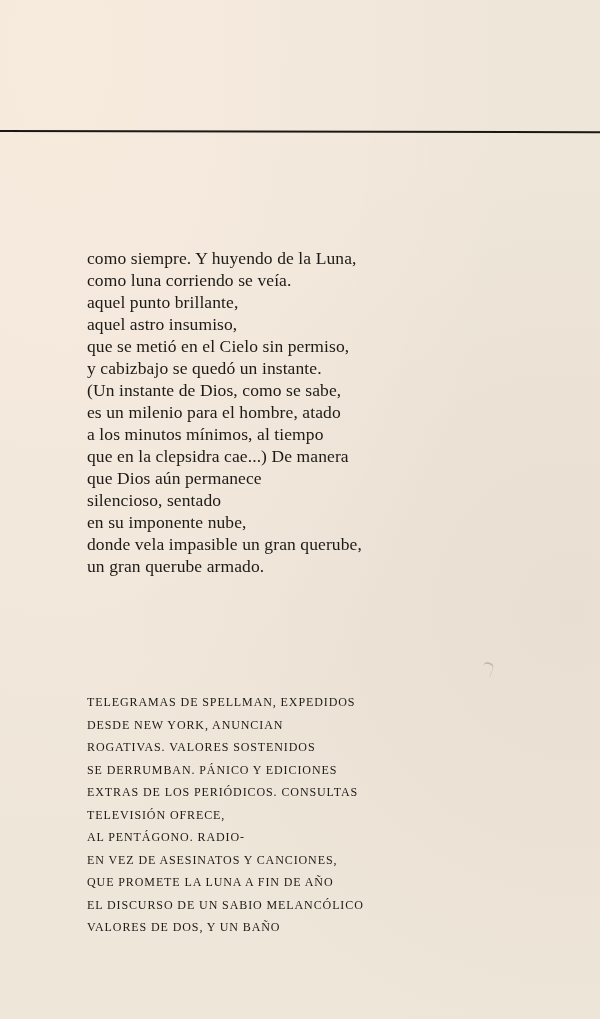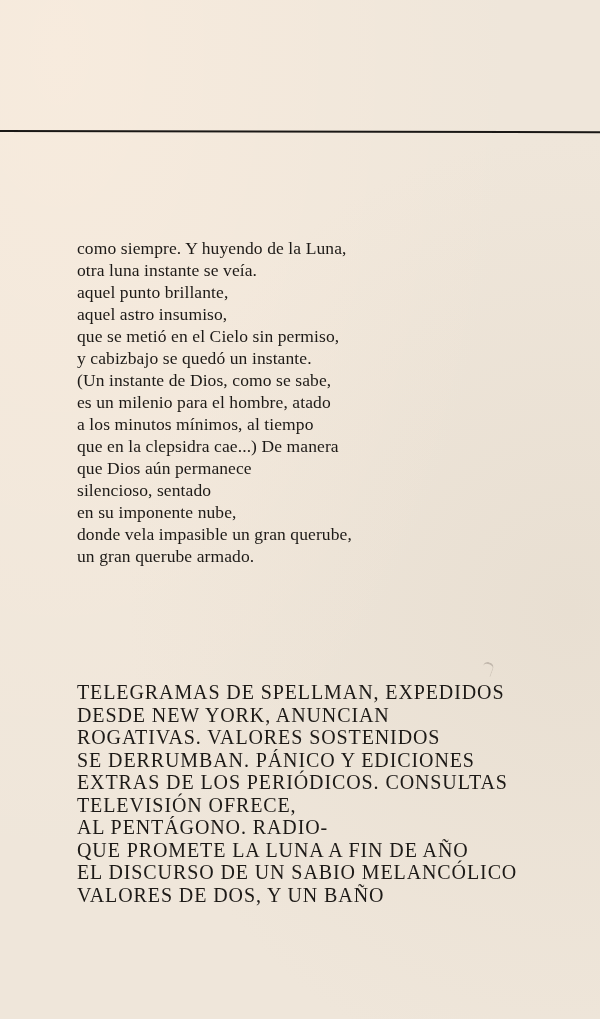--- a/index.html
+++ b/index.html
@@ -28,41 +28,41 @@
       top: 130px;
       width: 600px;
       height: 2px;
       background: #1a1816;
       transform: rotate(0.12deg);
       transform-origin: left center;
     }
     .stanza {
       position: absolute;
       left: 76px;
-      margin: 1px;
+      margin: 11px;
       padding: 0;
       list-style: none;
     }
     .stanza-1 {
       top: 236px;
     }
     .stanza-1 .line {
       font-family: "Liberation Serif", "DejaVu Serif", serif;
       font-size: 17.5px;
       line-height: 22px;
       height: 22px;
       white-space: nowrap;
       letter-spacing: 0.1px;
     }
     .stanza-2 {
       top: 680px;
     }
     .stanza-2 .line {
       font-family: "Liberation Serif", "DejaVu Serif", serif;
-      font-size: 20px;
+      font-size: 12px;
       line-height: 22.5px;
       height: 22.5px;
       white-space: nowrap;
       letter-spacing: 0.9px;
     }
     .smudge {
       position: absolute;
       left: 482px;
       top: 662px;
       width: 10px;
@@ -75,21 +75,21 @@
   </style>
 </head>
 <body>
 
 <div class="page">
 
   <div class="top-rule"></div>
 
   <ul class="stanza stanza-1">
     <li class="line">como siempre.  Y huyendo de la Luna,</li>
-    <li class="line">otra luna instante se veía.</li>
+    <li class="line">como luna corriendo se veía.</li>
     <li class="line">aquel punto brillante,</li>
     <li class="line">aquel astro  insumiso,</li>
     <li class="line">que se metió en el Cielo sin permiso,</li>
     <li class="line">y cabizbajo se quedó un instante.</li>
     <li class="line">(Un instante de Dios, como se sabe,</li>
     <li class="line">es un milenio para el hombre, atado</li>
     <li class="line">a los minutos mínimos, al tiempo</li>
     <li class="line">que en la clepsidra cae...)  De manera</li>
     <li class="line">que  Dios aún permanece</li>
     <li class="line">silencioso,  sentado</li>
@@ -101,18 +101,19 @@
   <div class="smudge"></div>
 
   <ul class="stanza stanza-2">
     <li class="line">TELEGRAMAS DE  SPELLMAN, EXPEDIDOS</li>
     <li class="line">DESDE NEW YORK, ANUNCIAN</li>
     <li class="line">ROGATIVAS.  VALORES SOSTENIDOS</li>
     <li class="line">SE DERRUMBAN.  PÁNICO Y EDICIONES</li>
     <li class="line">EXTRAS DE LOS PERIÓDICOS.  CONSULTAS</li>
     <li class="line">TELEVISIÓN OFRECE,</li>
     <li class="line">AL PENTÁGONO.  RADIO-</li>
+    <li class="line">EN VEZ DE ASESINATOS Y CANCIONES,</li>
     <li class="line">QUE PROMETE LA LUNA A FIN DE AÑO</li>
     <li class="line">EL DISCURSO DE UN SABIO MELANCÓLICO</li>
     <li class="line">VALORES DE DOS, Y UN BAÑO</li>
   </ul>
 
 </div>
 
 </body></html>

